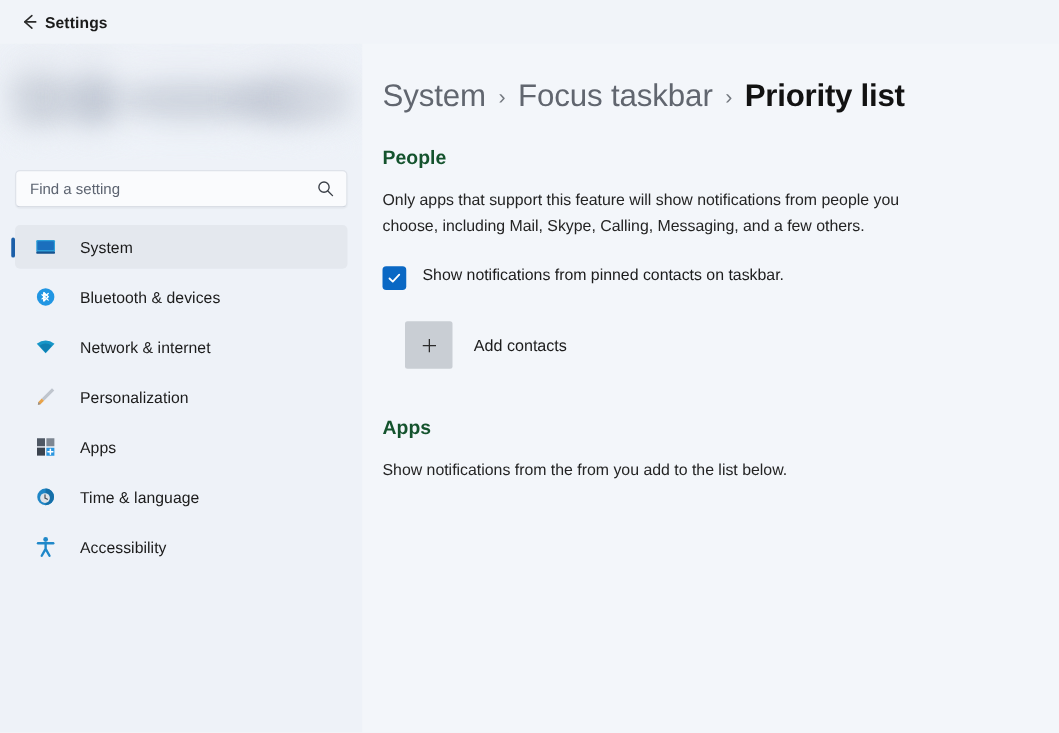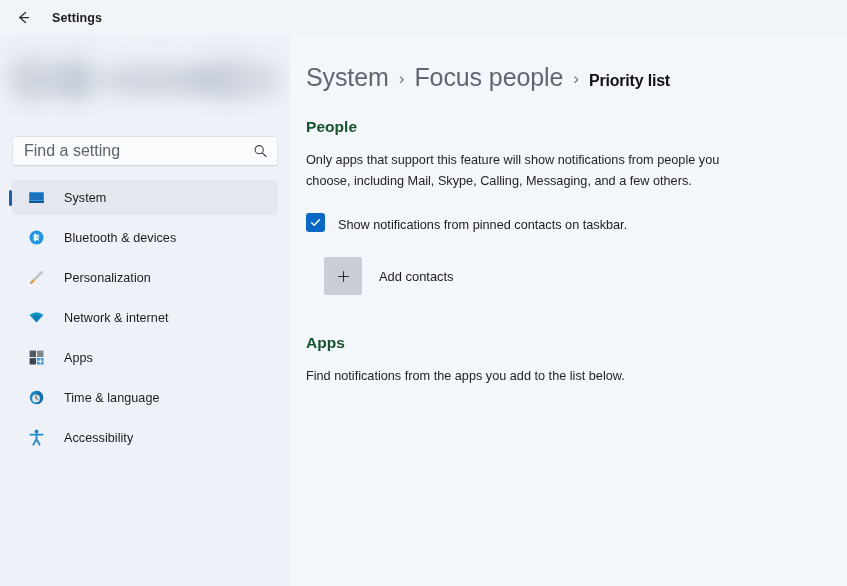--- a/index.html
+++ b/index.html
@@ -40,21 +40,20 @@
     display: flex; align-items: center; justify-content: center;
     border: none; background: transparent;
     border-radius: 4px;
     cursor: pointer;
     color: #2b2b2b;
   }
   #back-button svg { display: block; }
   #app-title {
     font-size: 12.5px;
     color: #1b1b1b;
-    margin-left: 16px;
     font-weight: 600;
     letter-spacing: .1px;
   }
 
   
   #body-split {
     flex: 1 1 auto;
     display: flex;
     min-height: 0;
   }
@@ -99,21 +98,21 @@
     align-items: center;
     box-shadow: 0 1px 1px rgba(0,0,0,.035);
   }
   #search-input {
     flex: 1 1 auto;
     height: 100%;
     border: none;
     outline: none;
     background: transparent;
     font-family: inherit;
-    font-size: 16px;
+    font-size: 12px;
     color: #1b1b1b;
     padding: 0 30px 0 11px;
   }
   #search-input::placeholder { color: #5c6370; opacity: 1; }
   #search-icon {
     position: absolute;
     right: 9px; top: 50%;
     transform: translateY(-50%);
     width: 15px; height: 15px;
     color: #3a3f47;
@@ -181,21 +180,21 @@
     cursor: pointer;
     letter-spacing: -.1px;
   }
   .crumb-sep {
     font-size: 17px;
     color: #73787f;
     position: relative;
     top: -2px;
   }
   .crumb-current {
-    font-size: 16px;
+    font-size: 25px;
     color: #121212;
     font-weight: 700;
     letter-spacing: -.2px;
   }
 
   .section-head {
     font-size: 15.5px;
     font-weight: 600;
     color: #14532d;
     margin-bottom: 14px;
@@ -203,21 +202,21 @@
   }
   .section-desc {
     font-size: 12.7px;
     color: #242424;
     line-height: 1.62;
     max-width: 452px;
   }
 
   .checkbox-row {
     display: flex;
-    align-items: flex-end;
+    align-items: flex-start;
     margin-top: 22px;
     cursor: pointer;
     user-select: none;
   }
   .checkbox {
     width: 19px; height: 19px;
     flex: 0 0 19px;
     border-radius: 3px;
     background: #0a68c4;
     display: flex; align-items: center; justify-content: center;
@@ -339,36 +338,36 @@
               <path d="M8.1 6.1 V12.8" stroke="#ffffff" stroke-width="1.15"></path>
               <path d="M6.6 7.8 L11.6 12.1 M6.6 11.1 L11.6 6.8" stroke="#ffffff" stroke-width="1.05" stroke-linecap="round"></path>
             </svg>
           </span>
           <span class="nav-label">Bluetooth &amp; devices</span>
         </div>
 
         <div class="nav-item">
           <span class="nav-icon">
             <svg width="19" height="19" viewBox="0 0 19 19">
+              <path d="M2.4 7 Q9.5 1.6 16.6 7 L9.5 14.6 Z" fill="#1696c8"></path>
+              <path d="M4.6 8.6 Q9.5 4.9 14.4 8.6 L9.5 13.9 Z" fill="#0f7fb2"></path>
+            </svg>
+          </span>
+          <span class="nav-label">Network &amp; internet</span>
+        </div>
+
+        <div class="nav-item">
+          <span class="nav-icon">
+            <svg width="19" height="19" viewBox="0 0 19 19">
               <path d="M14.6 2.6 L16.4 4.4 L8.2 12.6 L6.4 10.8 Z" fill="#bfc5cd"></path>
               <path d="M6.4 10.8 L8.2 12.6 L5.4 15.4 L3.3 15.8 L3.7 13.6 Z" fill="#e8a34a"></path>
               <path d="M3.7 13.6 L3.3 15.8 L5.4 15.4 Z" fill="#8c8f96"></path>
             </svg>
           </span>
           <span class="nav-label">Personalization</span>
-        </div>
-
-        <div class="nav-item">
-          <span class="nav-icon">
-            <svg width="19" height="19" viewBox="0 0 19 19">
-              <path d="M2.4 7 Q9.5 1.6 16.6 7 L9.5 14.6 Z" fill="#1696c8"></path>
-              <path d="M4.6 8.6 Q9.5 4.9 14.4 8.6 L9.5 13.9 Z" fill="#0f7fb2"></path>
-            </svg>
-          </span>
-          <span class="nav-label">Network &amp; internet</span>
         </div>
 
         <div class="nav-item">
           <span class="nav-icon">
             <svg width="19" height="19" viewBox="0 0 19 19">
               <rect x="2.6" y="2.6" width="6.4" height="6.4" fill="#4f5864"></rect>
               <rect x="10.1" y="2.6" width="6.4" height="6.4" fill="#7d8691"></rect>
               <rect x="2.6" y="10.1" width="6.4" height="6.4" fill="#3b434e"></rect>
               <path d="M10.1 10.1 h6.4 v6.4 h-6.4 z" fill="#2a96e0"></path>
               <path d="M13.3 11.3 v4 M11.3 13.3 h4" stroke="#ffffff" stroke-width="1.2" stroke-linecap="round"></path>
@@ -406,21 +405,21 @@
 
 
       </div>
     </div>
 
     <div id="content">
 
       <div id="breadcrumb">
         <span class="crumb-link">System</span>
         <span class="crumb-sep">›</span>
-        <span class="crumb-link">Focus people</span>
+        <span class="crumb-link">Focus taskbar</span>
         <span class="crumb-sep">›</span>
         <span class="crumb-current">Priority list</span>
       </div>
 
       <div>
         <div class="section-head">People</div>
         <div class="section-desc">Only apps that support this feature will show notifications from people you choose, including Mail, Skype, Calling, Messaging, and a few others.</div>
 
         <div class="checkbox-row">
           <span class="checkbox">
@@ -436,19 +435,19 @@
             <svg width="17" height="17" viewBox="0 0 17 17">
               <path d="M8.5 3.2 V13.8 M3.2 8.5 H13.8" stroke="#2b2b2b" stroke-width="1.05" stroke-linecap="butt"></path>
             </svg>
           </span>
           <span class="list-label">Add contacts</span>
         </div>
       </div>
 
       <div id="apps-section">
         <div class="section-head">Apps</div>
-        <div class="section-desc" id="apps-desc">Find notifications from the apps you add to the list below.</div>
+        <div class="section-desc" id="apps-desc">Show notifications from the from you add to the list below.</div>
 
       </div>
 
     </div>
   </div>
 </div>
 
 </body></html>

